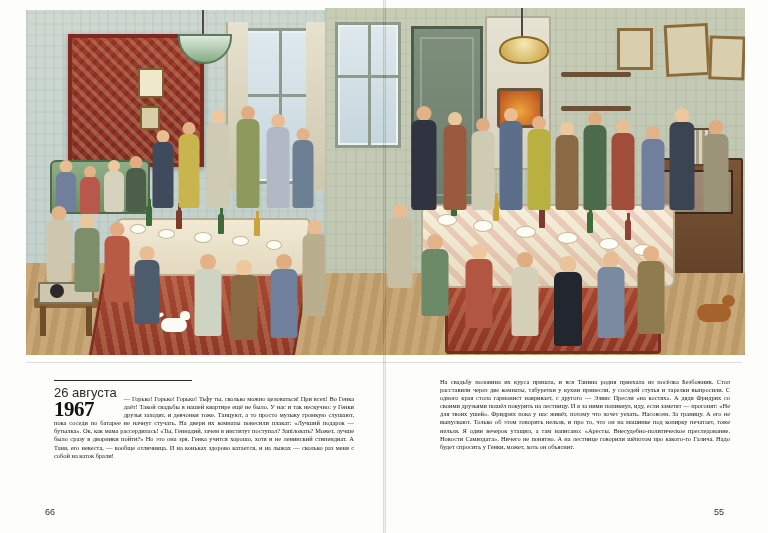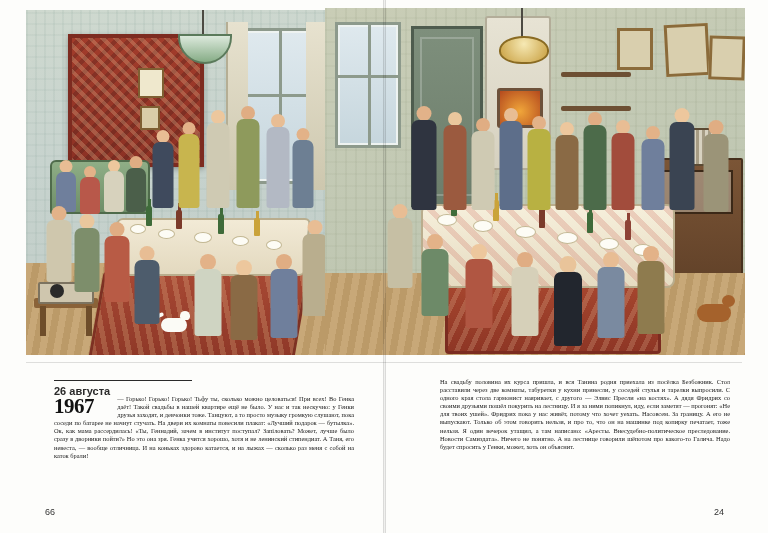--- a/index.html
+++ b/index.html
@@ -120,21 +120,21 @@
     background:radial-gradient(circle at 50% 25%,#f6e9b4,#c79d3d);border:2px solid #8a6b23;border-radius:50% 50% 45% 45%;}
 
   
   .caption{position:absolute;top:378px;font-family:"Liberation Serif",serif;color:#1c1c1c;}
   #caption-left{left:54px;width:300px;}
   #caption-right{left:440px;width:290px;}
 
   .author{font-family:"Liberation Sans",sans-serif;font-size:11px;font-weight:bold;letter-spacing:.3px;color:#141414;}
   .author-underline{width:138px;height:1px;background:#2a2a2a;margin:2px 0 4px;}
   .datewrap{float:left;margin:0 7px 0 0;}
-  .date{font-family:"Liberation Sans",sans-serif;font-size:11px;color:#2a2a2a;font-weight:bold;}
+  .date{font-family:"Liberation Sans",sans-serif;font-size:13px;color:#2a2a2a;}
   .year{font-family:"Liberation Serif",serif;font-size:21px;font-weight:bold;letter-spacing:-.5px;line-height:19px;color:#111;}
   .body-text{font-size:6.4px;line-height:8.1px;text-align:justify;color:#1b1b1b;hyphens:auto;}
   #caption-left .body-text{padding-top:10px;}
 
   .folio{position:absolute;bottom:16px;font-family:"Liberation Sans",sans-serif;font-size:9px;color:#333;}
   #folio-left{left:45px;}
   #folio-right{right:44px;}
 
   .hairline{position:absolute;left:26px;right:26px;top:362px;height:1px;background:rgba(0,0,0,.12);}
 </style>
@@ -385,14 +385,14 @@
       <div class="year">1967</div>
     </div>
     <div class="body-text">— Горько! Горько! Горько! Тьфу ты, сколько можно целоваться! При всех! Во Генка даёт! Такой свадьбы в нашей квартире ещё не было. У нас и так нескучно: у Генки друзья заходят, и девчонки тоже. Танцуют, а то просто музыку громкую слушают, пока соседи по батарее не начнут стучать. На двери их комнаты повесили плакат: «Лучший подарок — бутылка». Ок, как мама рассердилась! «Ты, Геннадий, зачем в институт поступал? Запіловать? Может, лучше было сразу в дворники пойти?» Но это она зря. Генка учится хорошо, хотя и не ленинский стипендиат. А Таня, его невеста, — вообще отличница. И на коньках здорово катается, и на лыжах — сколько раз меня с собой на каток брали!</div>
   </div>
 
   <div class="caption" id="caption-right">
     <div class="body-text">На свадьбу половина их курса пришла, и вся Танина родня приехала из посёлка Безбожник. Стол расставили через две комнаты, табуретки у кухни принесли, у соседей стулья и тарелки выпросили. С одного края стола гармонист наяривает, с другого — Элвис Пресли «на костях». А дядя Фридрих со своими друзьями пошёл покурить на лестницу. И я за ними попикнул, иду, если заметят — прогонят: «Не для твоих ушей». Фридрих пока у нас живёт, потому что хочет уехать. Насовсем. За границу. А его не выпускают. Только об этом говорить нельзя, и про то, что он на машинке под копирку печатает, тоже нельзя. Я один вечерок утащил, а там написано: «Аресты. Внесудебно-политическое преследование. Новости Самиздата». Ничего не понятно. А на лестнице говорили шёпотом про какого-то Галича. Надо будет спросить у Генки, может, хоть он объяснит.</div>
   </div>
 
   <div class="folio" id="folio-left">66</div>
-  <div class="folio" id="folio-right">24</div>
+  <div class="folio" id="folio-right">55</div>
 </div>
 
 </body></html>

